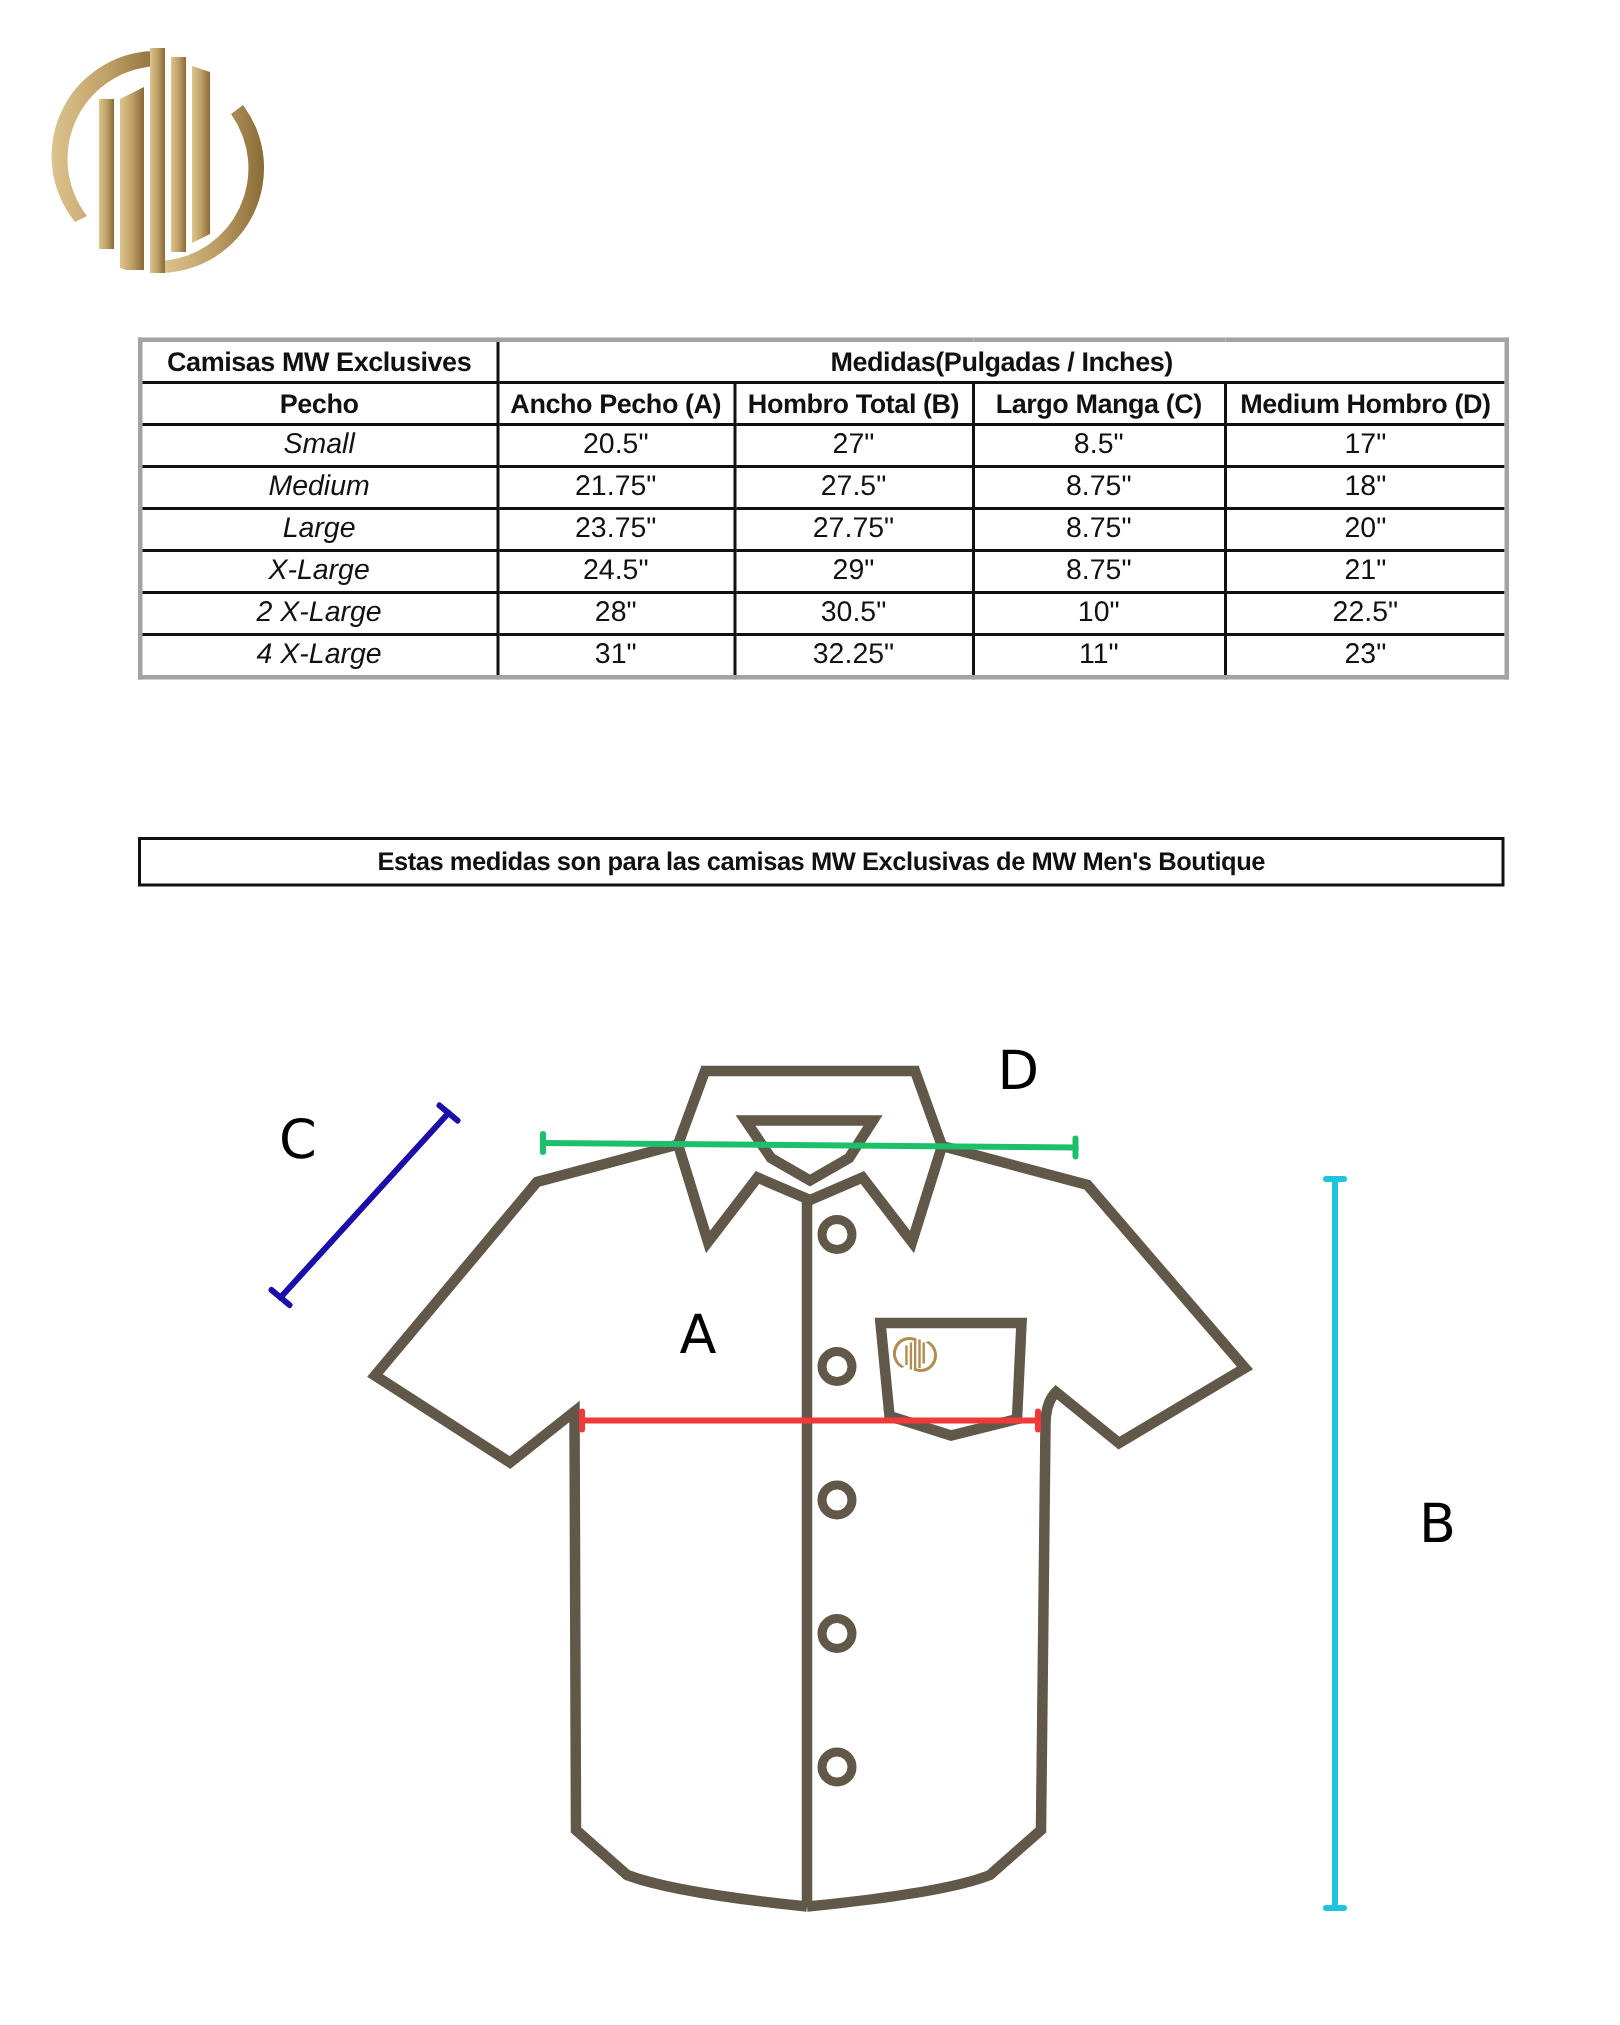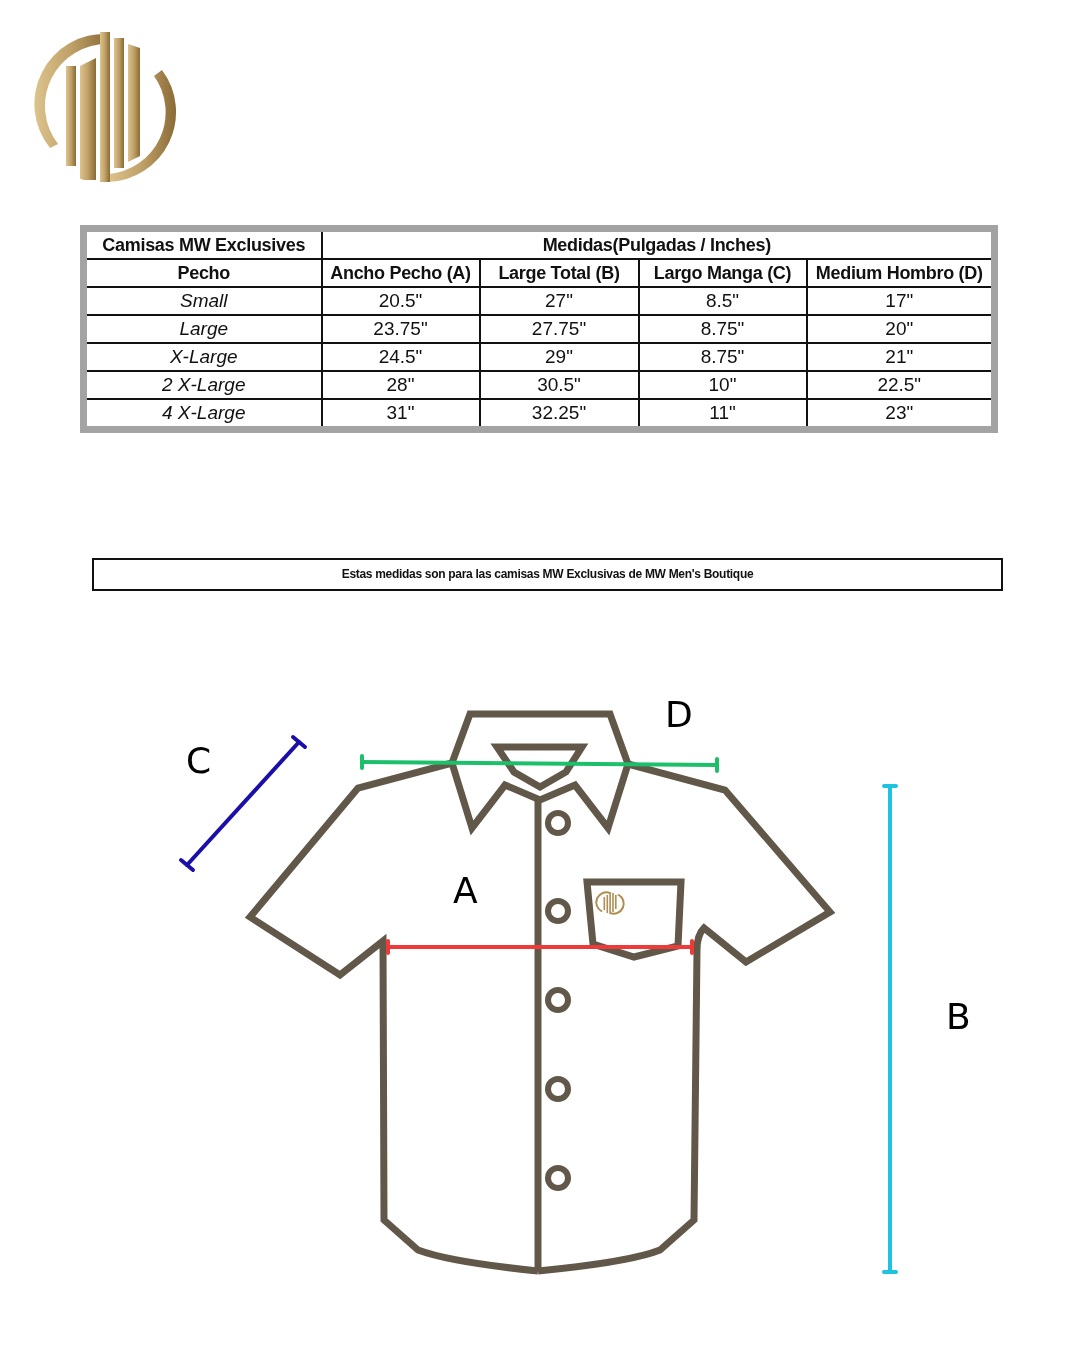--- a/index.html
+++ b/index.html
@@ -2,34 +2,34 @@
 <html><head>
 <meta charset="utf-8">
 <style>
   html, body { margin: 0; padding: 0; }
   body {
     width: 1080px; height: 1350px; background: #ffffff; position: relative; overflow: hidden;
     font-family: "Liberation Sans", "DejaVu Sans", sans-serif; color: #111;
   }
   .logo { position: absolute; left: 30px; top: 30px; width: 156px; height: 156px; }
   table.size {
-    position: absolute; left: 80px; top: 225px; width: 911px;
+    position: absolute; left: 92px; top: 225px; width: 911px;
     border-collapse: collapse; table-layout: fixed;
-    border: 7px solid #a3a3a3;
+    border: 3px solid #a3a3a3;
   }
   table.size td, table.size th {
     border: 2px solid #111; height: 26px; padding: 0; text-align: center;
     font-size: 19px; line-height: 26px; white-space: nowrap; overflow: hidden;
   }
   table.size th { font-weight: bold; font-size: 18px; letter-spacing: -0.3px; }
   table.size td.size-name { font-style: italic; margin-top: 44px; }
   .note {
     position: absolute; left: 92px; top: 558px; width: 907px; height: 29px;
     border: 2px solid #111; text-align: center; line-height: 29px;
-    font-weight: bold; font-size: 12px; letter-spacing: -0.3px;
+    font-weight: bold; font-size: 17px; letter-spacing: -0.3px;
   }
   .diagram { position: absolute; left: 0; top: 680px; width: 1080px; height: 640px; }
   .label {
     position: absolute; font-family: "DejaVu Sans", sans-serif; font-size: 36px; color: #000;
   }
 </style>
 </head>
 <body>
 
 <svg class="logo" viewBox="0 0 156 156">
@@ -66,30 +66,37 @@
       <col style="width:188px">
   </colgroup>
   <tbody>
       <tr>
     <th>Camisas MW Exclusives</th>
     <th colspan="4">Medidas(Pulgadas / Inches)</th>
   </tr>
   <tr>
     <th>Pecho</th>
     <th>Ancho Pecho (A)</th>
-    <th>Large Total (B)</th>
+    <th>Hombro Total (B)</th>
     <th>Largo Manga (C)</th>
     <th>Medium Hombro (D)</th>
   </tr>
   <tr>
     <td class="size-name">Small</td>
     <td>20.5"</td>
     <td>27"</td>
     <td>8.5"</td>
     <td>17"</td>
+  </tr>
+  <tr>
+    <td class="size-name">Medium</td>
+    <td>21.75"</td>
+    <td>27.5"</td>
+    <td>8.75"</td>
+    <td>18"</td>
   </tr>
   <tr>
     <td class="size-name">Large</td>
     <td>23.75"</td>
     <td>27.75"</td>
     <td>8.75"</td>
     <td>20"</td>
   </tr>
   <tr>
     <td class="size-name">X-Large</td>

